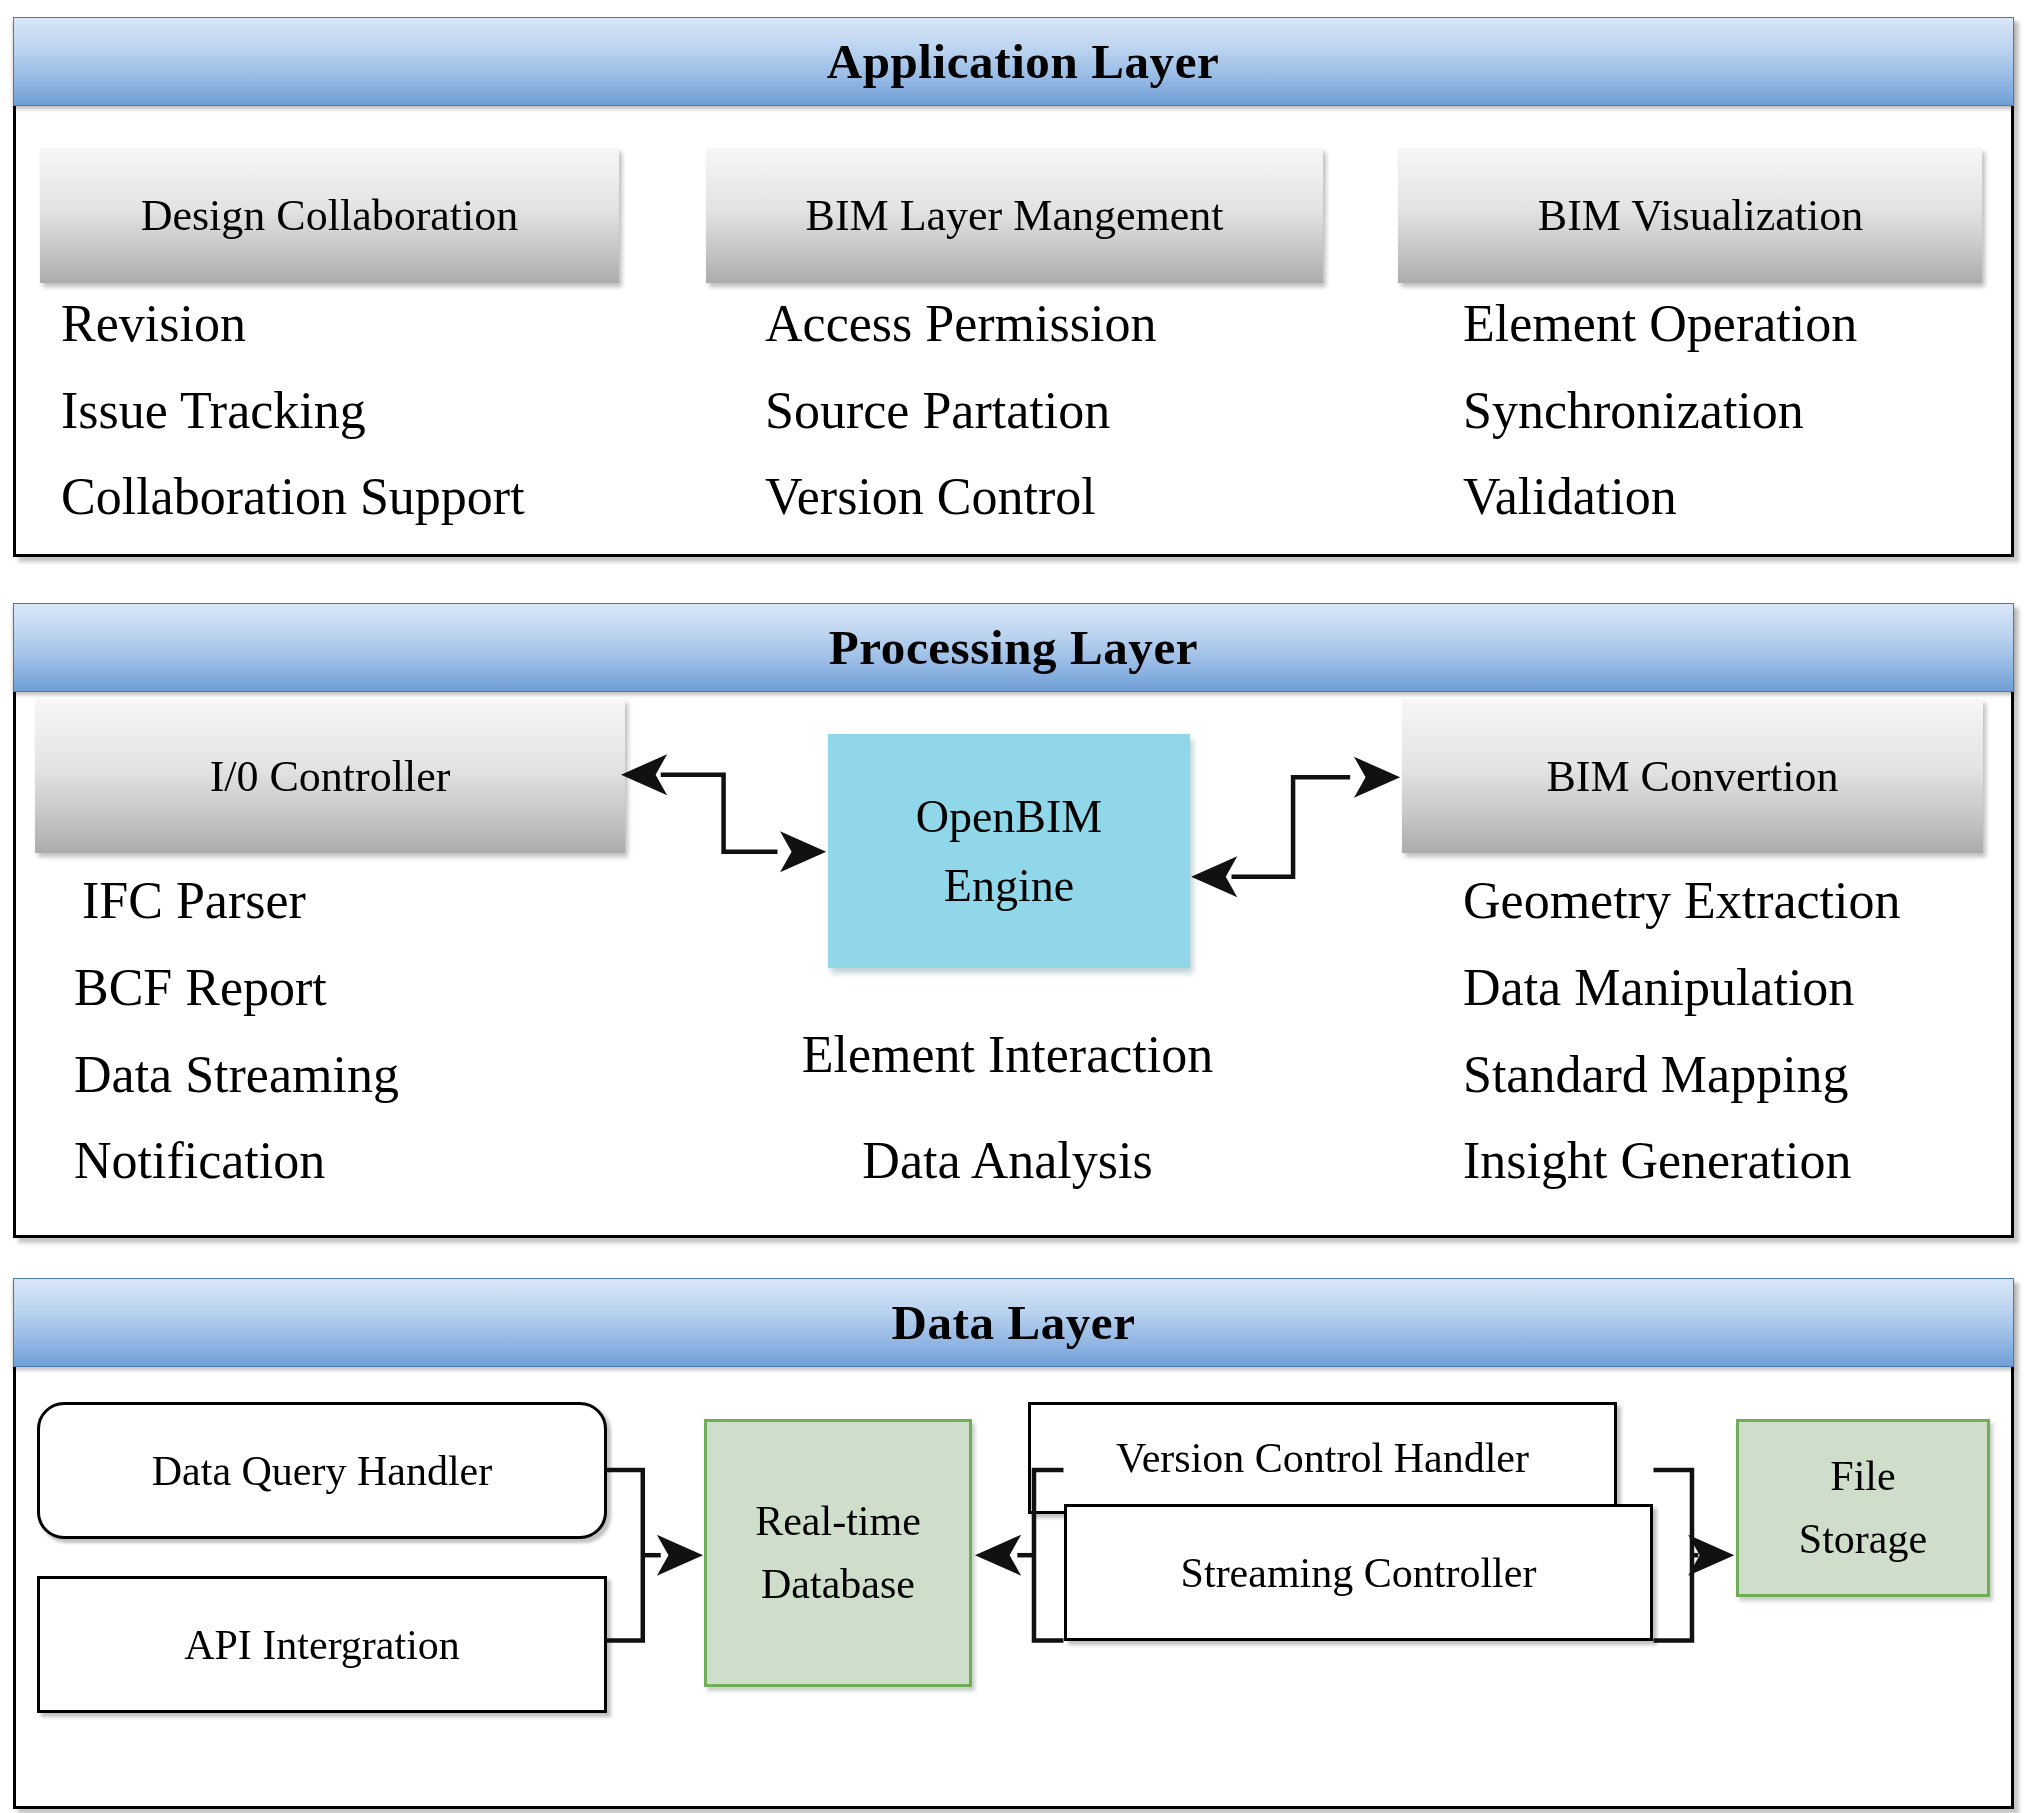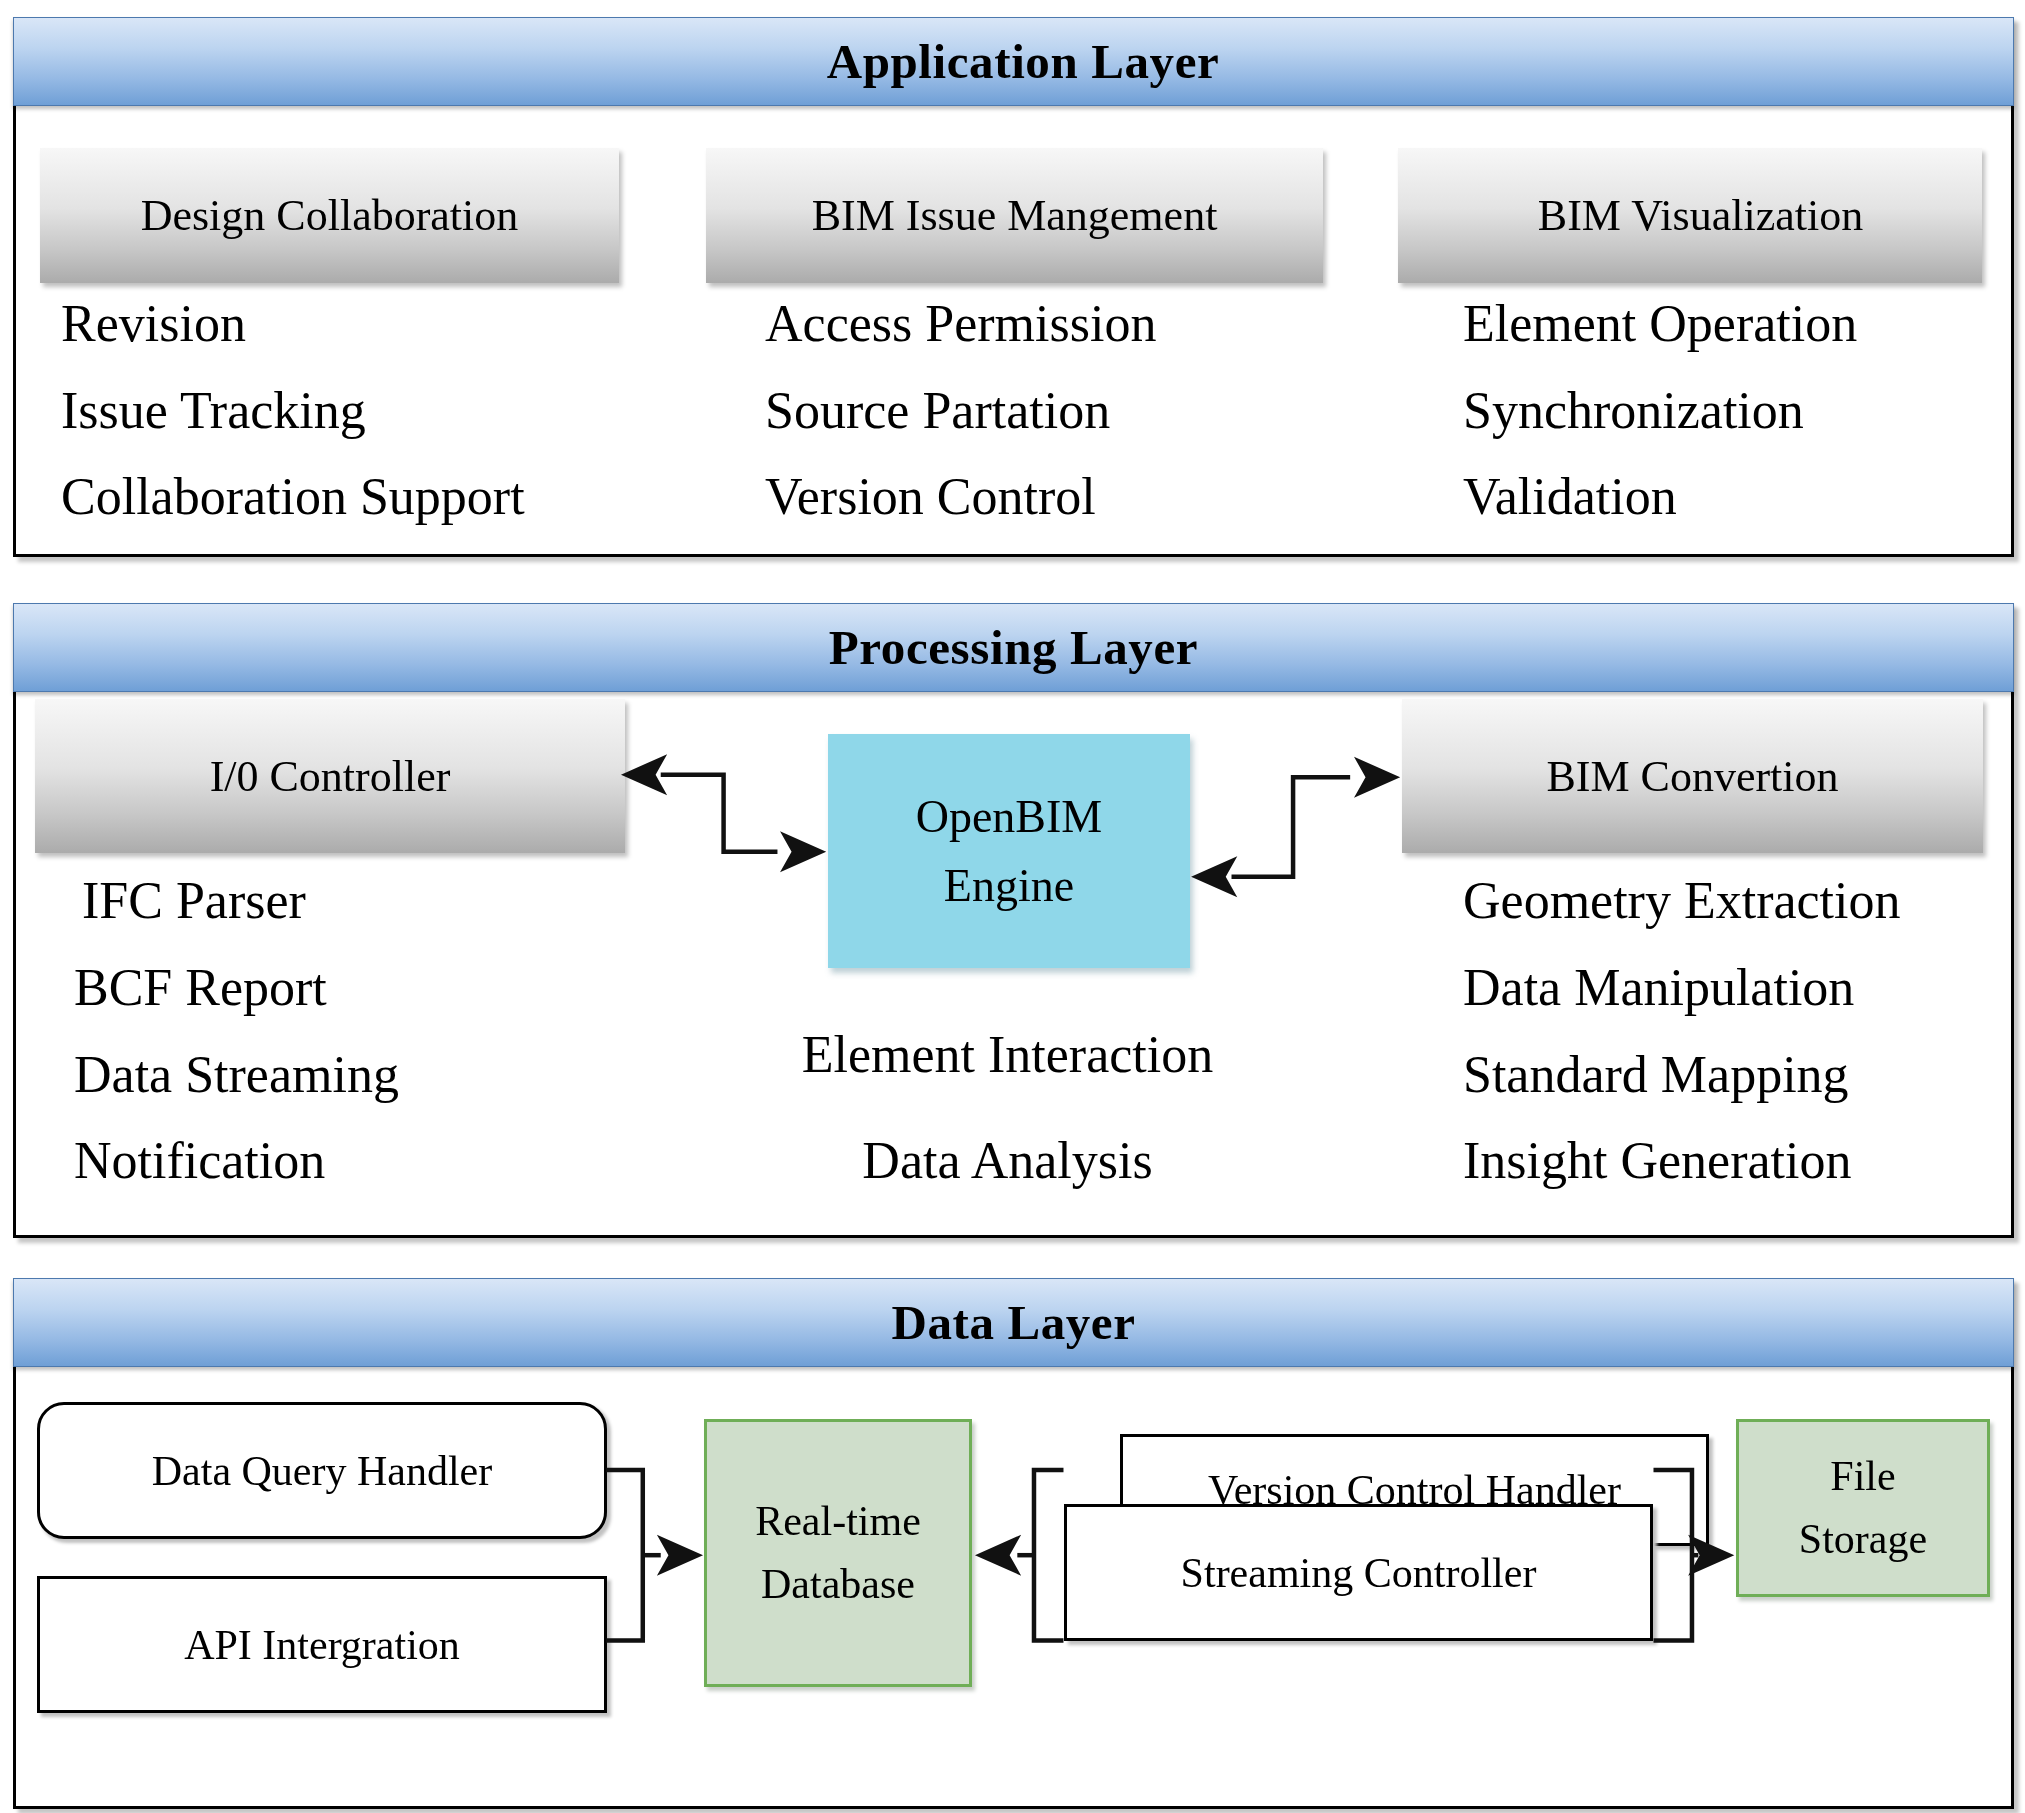--- a/index.html
+++ b/index.html
@@ -62,21 +62,21 @@
 
   <div class="section" style="left:13px;top:17.3px;width:2001px;height:540px;"></div>
   <div class="bar" style="left:13px;top:17.3px;width:2001px;height:89px;padding-left:19px;">
     <span class="bar-title">Application Layer</span>
   </div>
 
   <div class="graybox" style="left:40px;top:148px;width:579px;height:135px;">
     <span class="graybox-title">Design Collaboration</span>
   </div>
   <div class="graybox" style="left:706px;top:148px;width:617px;height:135px;">
-    <span class="graybox-title">BIM Issue Mangement</span>
+    <span class="graybox-title">BIM Layer Mangement</span>
   </div>
   <div class="graybox" style="left:1398px;top:148px;width:584px;height:135px;padding-left:21px;">
     <span class="graybox-title">BIM Visualization</span>
   </div>
 
   <div class="item" style="left:61px;top:295px;">Revision</div>
   <div class="item" style="left:61px;top:382px;">Issue Tracking</div>
   <div class="item" style="left:61px;top:468px;">Collaboration Support</div>
 
   <div class="item" style="left:765px;top:295px;">Access Permission</div>
@@ -125,21 +125,21 @@
     <span class="whitebox-label">Data Query Handler</span>
   </div>
   <div class="whitebox" style="left:37px;top:1576px;width:570px;height:137px;">
     <span class="whitebox-label">API Intergration</span>
   </div>
 
   <div class="greenbox" style="left:704px;top:1419px;width:268px;height:268px;">
     <span class="greenbox-label gb-narrow">Real-time Database</span>
   </div>
 
-  <div class="whitebox" style="left:1120px;top:1402px;width:589px;height:112px;margin-top:32px;">
+  <div class="whitebox" style="left:1028px;top:1402px;width:589px;height:112px;">
     <span class="whitebox-label">Version Control Handler</span>
   </div>
   <div class="whitebox" style="left:1064px;top:1504px;width:589px;height:137px;">
     <span class="whitebox-label">Streaming Controller</span>
   </div>
 
   <div class="greenbox" style="left:1736px;top:1419px;width:254px;height:178px;">
     <span class="greenbox-label gb-xnarrow">File Storage</span>
   </div>
 

